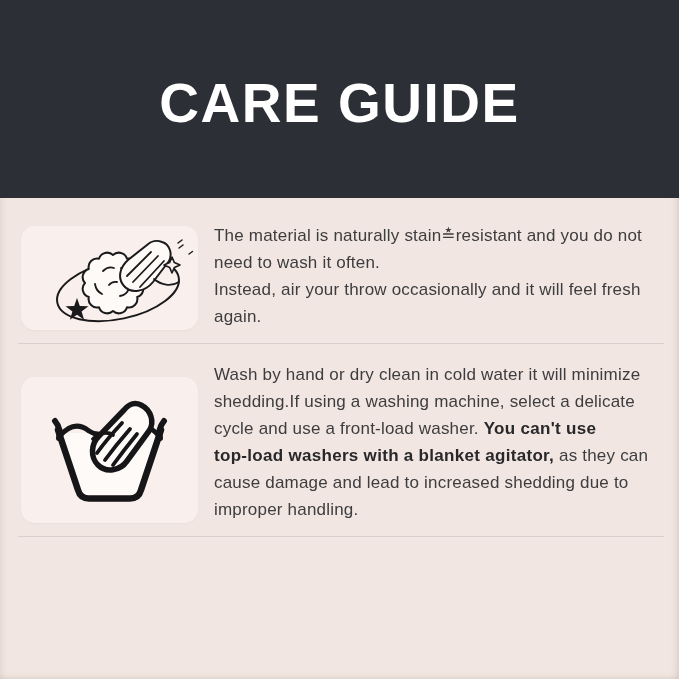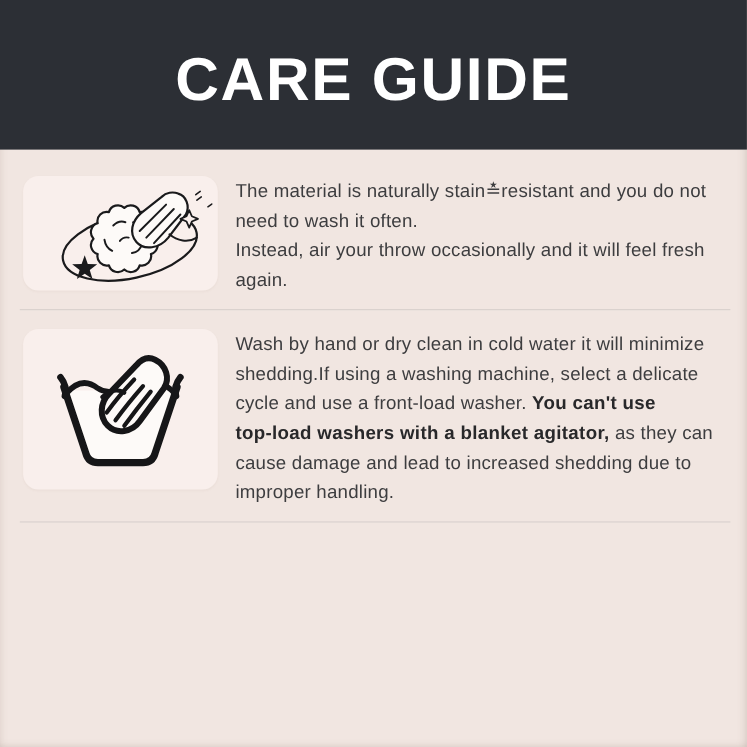--- a/index.html
+++ b/index.html
@@ -5,34 +5,34 @@
   html,body{margin:0;padding:0;background:#ffffff;}
   .frame{
     width:679px;height:679px;overflow:hidden;position:relative;
     font-family:"Liberation Sans", sans-serif;
     background:#f1e6e1;
     box-shadow:inset -5px 0 9px -5px rgba(120,92,84,.28),
                inset 5px 0 9px -6px rgba(120,92,84,.20),
                inset 0 -5px 9px -6px rgba(120,92,84,.18);
   }
   .hdr{
-    height:136px;background:#2c2f35;
+    height:198px;background:#2c2f35;
     display:flex;align-items:center;justify-content:center;
   }
   .hdr h1{
     margin:0;margin-top:8px;
     color:#ffffff;font-size:55px;font-weight:600;letter-spacing:1.5px;
     font-family:"Liberation Sans", sans-serif;
   }
   .main{
     box-sizing:border-box;
     padding:24px 12px 0 21px;
   }
   .row{
-    display:flex;align-items:flex-start;gap:16px;
+    display:flex;align-items:flex-end;gap:16px;
   }
   .icon-card{
     flex:0 0 177px;background:#f9efec;border-radius:14px;
     display:flex;align-items:center;justify-content:center;
     box-shadow:0 1px 2px rgba(150,120,110,0.06);
   }
   .row1 .icon-card{height:104px;}
   .row2 .icon-card{height:146px;}
   .row3 .icon-card{height:101px;}
   .txt{

